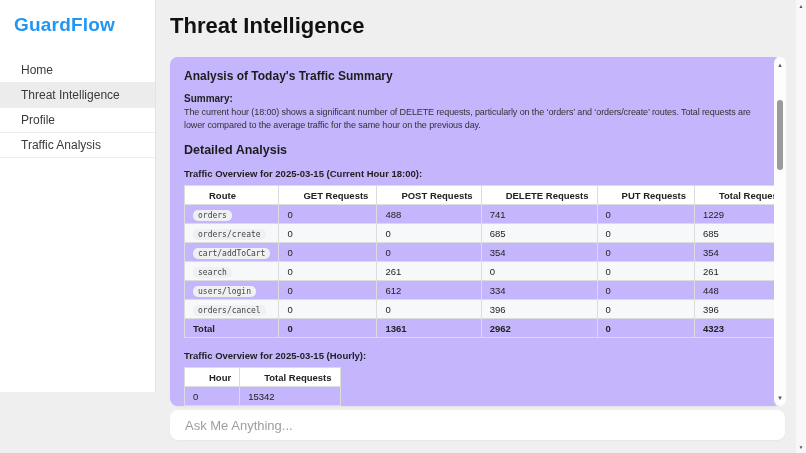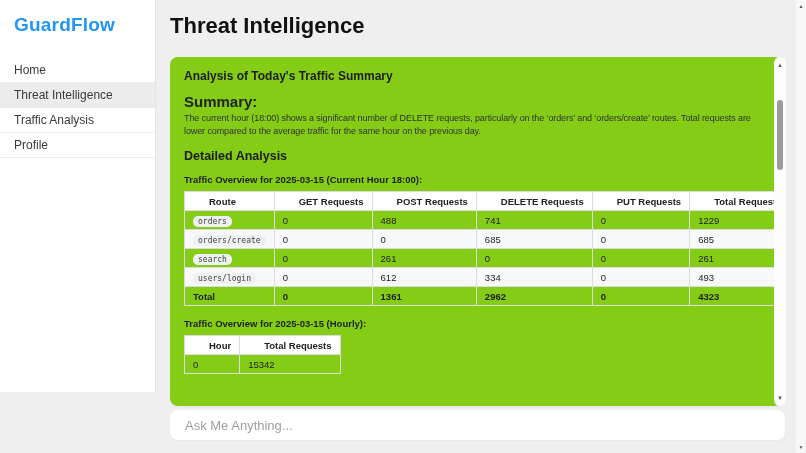--- a/index.html
+++ b/index.html
@@ -15,40 +15,40 @@
   .sidebar {
     position:absolute; left:0; top:0; width:156px; height:392px;
     background:#ffffff; border-right:1px solid #e3e3e3;
   }
   .brand {
     font-size:19px; font-weight:700; padding:14px 14px 10px 14px;
     letter-spacing:.2px;
   }
   .nav { margin-top:12px; }
   .nav-item {
-    font-size:12px; color:#3a3a3a; padding:0 14px; height:25px;
+    font-size:12px; color:#3a3a3a; padding:0 21px; height:25px;
     line-height:25px; border-bottom:1px solid #ededed; cursor:pointer;
     white-space:nowrap;
   }
   .nav-item.active { background:#ececec; }
 
   
   .page-title {
     position:absolute; left:170px; top:13px;
     font-size:22px; font-weight:700; color:#111;
   }
 
   .card {
     position:absolute; left:170px; top:57px; width:612px; height:349px;
-    background:#84cc16; border-radius:8px; padding:12px 14px;
+    background:#c4b5fd; border-radius:8px; padding:12px 14px;
     box-shadow:0 1px 2px rgba(0,0,0,.05);
     overflow:hidden;
   }
   .card-heading { font-size:12px; font-weight:700; color:#1d1d1d; margin-bottom:10px; }
-  .summary-label { font-size:15px; font-weight:700; color:#222; margin-bottom:2px; }
+  .summary-label { font-size:10px; font-weight:700; color:#222; margin-bottom:2px; }
   .summary-text {
     font-size:9px; line-height:13px; color:#333; letter-spacing:-0.1px;
     margin-bottom:11px; max-width:572px;
   }
   .detailed-heading { font-size:12.5px; font-weight:700; color:#1d1d1d; margin-bottom:11px; }
   .table-caption { font-size:9.5px; font-weight:700; color:#222; margin-bottom:6px; }
 
   table { border-collapse:collapse; font-size:9.5px; color:#222; }
   th, td { border:1px solid #dcdcdc; padding:3px 8px; text-align:left; vertical-align:middle; }
   th { font-weight:700; background:#ffffff; white-space:nowrap;padding-left:24px; }
@@ -104,22 +104,22 @@
   .ask-input::placeholder { color:#9e9e9e; }
 </style>
 </head>
 <body>
 
 <div class="sidebar">
   <div class="brand" style="color: rgb(33, 150, 243);">GuardFlow</div>
   <div class="nav">
       <div class="nav-item">Home</div>
       <div class="nav-item active">Threat Intelligence</div>
+      <div class="nav-item">Profile</div>
       <div class="nav-item">Traffic Analysis</div>
-      <div class="nav-item">Profile</div>
     </div>
 </div>
 
 <div class="page-title">Threat Intelligence</div>
 
 <div class="card">
   <div class="card-heading">Analysis of Today's Traffic Summary</div>
   <div class="summary-label">Summary:</div>
   <div class="summary-text">The current hour (18:00) shows a significant number of DELETE requests, particularly on the ‘orders’ and ‘orders/create’ routes. Total requests are lower compared to the average traffic for the same hour on the previous day.</div>
   <div class="detailed-heading">Detailed Analysis</div>
@@ -155,34 +155,50 @@
         </tr>
         <tr>
           <td><span class="pill">orders/create</span></td>
           <td>0</td>
           <td>0</td>
           <td>685</td>
           <td>0</td>
           <td>685</td>
         </tr>
         <tr>
+          <td><span class="pill">cart/addToCart</span></td>
+          <td>0</td>
+          <td>0</td>
+          <td>354</td>
+          <td>0</td>
+          <td>354</td>
+        </tr>
+        <tr>
           <td><span class="pill">search</span></td>
           <td>0</td>
           <td>261</td>
           <td>0</td>
           <td>0</td>
           <td>261</td>
         </tr>
         <tr>
           <td><span class="pill">users/login</span></td>
           <td>0</td>
           <td>612</td>
           <td>334</td>
           <td>0</td>
-          <td>493</td>
+          <td>448</td>
+        </tr>
+        <tr>
+          <td><span class="pill">orders/cancel</span></td>
+          <td>0</td>
+          <td>0</td>
+          <td>396</td>
+          <td>0</td>
+          <td>396</td>
         </tr>
       </tbody>
     <tbody class="total-tbody">
         <tr>
           <td>Total</td>
           <td>0</td>
           <td>1361</td>
           <td>2962</td>
           <td>0</td>
           <td>4323</td>

